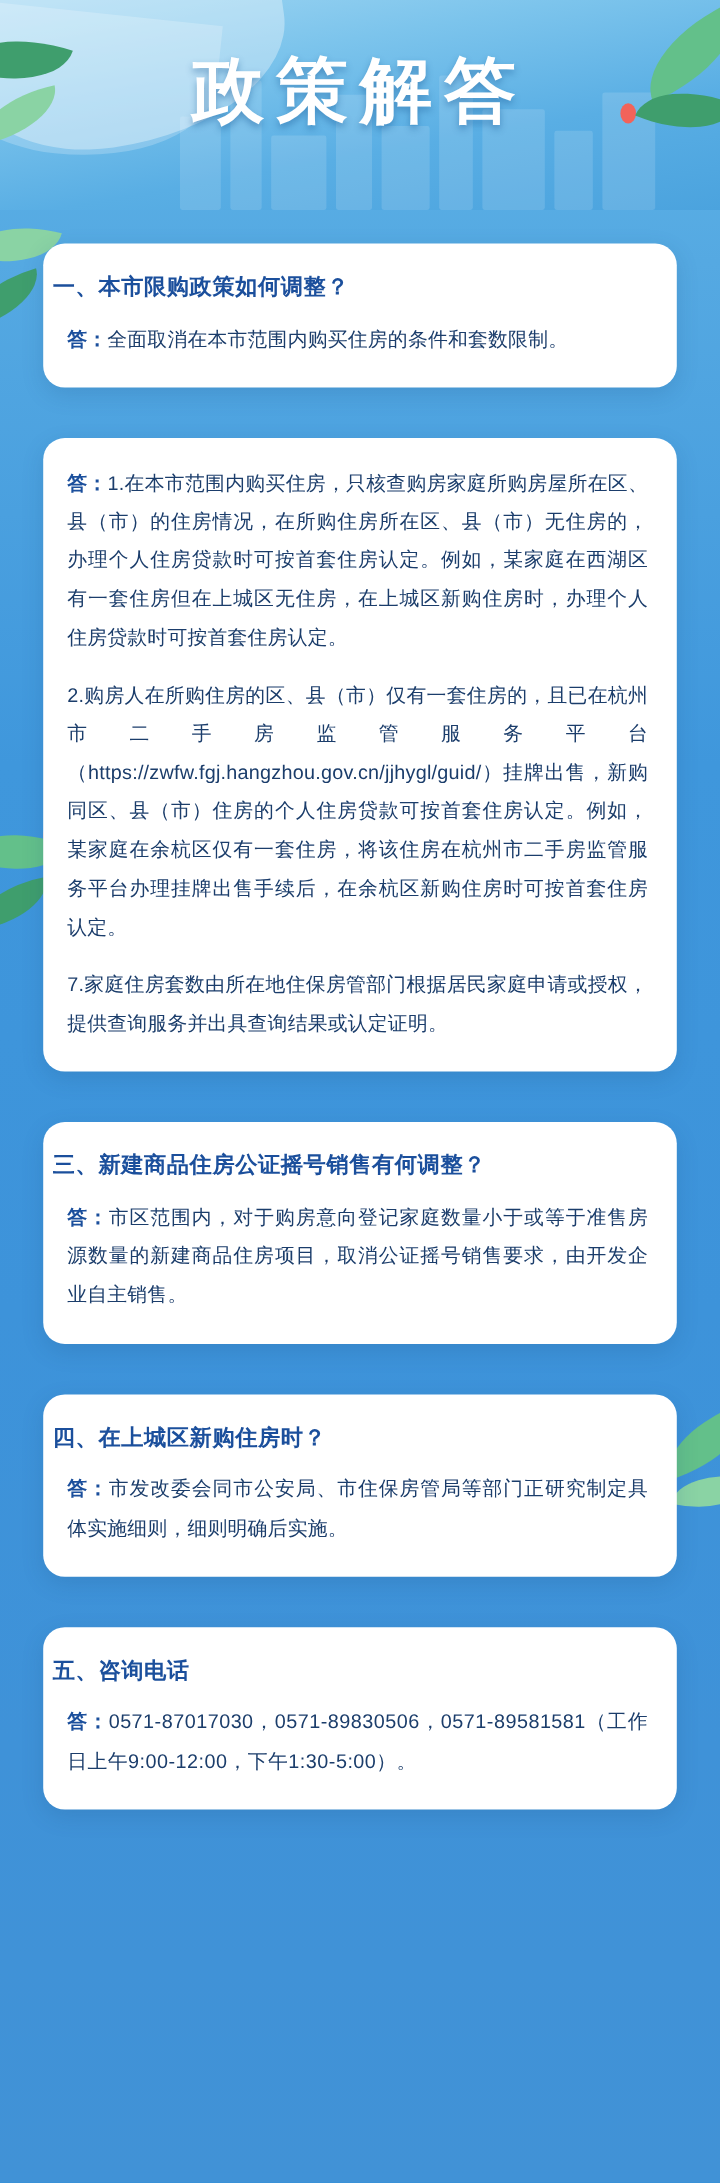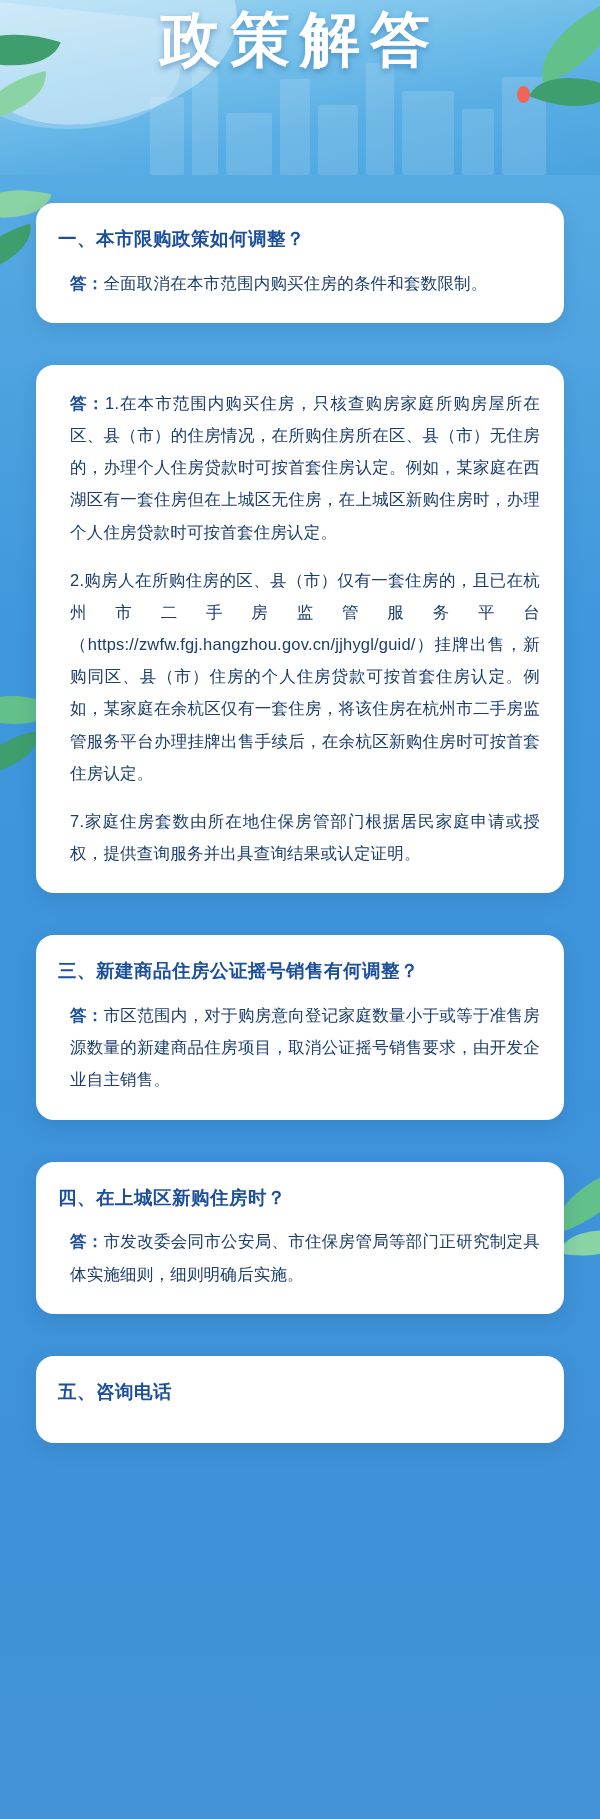--- a/index.html
+++ b/index.html
@@ -64,20 +64,21 @@
   .berry {
     position: absolute;
     width: 13px; height: 17px;
     background: #f2635a;
     border-radius: 50%;
   }
   .title {
     position: relative;
     z-index: 5;
     text-align: center;
+    padding-top: 36px;
     font-family: "Liberation Serif", "DejaVu Serif", serif;
     font-weight: bold;
     font-size: 60px;
     letter-spacing: 10px;
     color: #ffffff;
     text-shadow: 0 3px 6px rgba(26,92,150,.45);
   }
 
   
   .side-leaf {
@@ -88,21 +89,21 @@
 
   
   .cards {
     position: relative;
     z-index: 3;
     padding: 28px 36px 56px 36px;
   }
   .card {
     background: #ffffff;
     border-radius: 18px;
-    padding: 22px 24px 24px 22px;
+    padding: 22px 24px 24px 8px;
     margin-bottom: 42px;
     box-shadow: 0 6px 18px rgba(25,80,130,.18);
   }
   .q {
     font-size: 18.5px;
     font-weight: bold;
     color: #1b4f9c;
     line-height: 1.5;
     margin-bottom: 14px;
     letter-spacing: .5px;
@@ -180,16 +181,17 @@
       <p class="a-block"><span class="a-label">答：</span><span>市区范围内，对于购房意向登记家庭数量小于或等于准售房源数量的新建商品住房项目，取消公证摇号销售要求，由开发企业自主销售。</span></p>
     </div>
 
     <div class="card">
       <div class="q">四、在上城区新购住房时？</div>
       <p class="a-block"><span class="a-label">答：</span><span>市发改委会同市公安局、市住保房管局等部门正研究制定具体实施细则，细则明确后实施。</span></p>
     </div>
 
     <div class="card">
       <div class="q">五、咨询电话</div>
+      <p class="a-block phone-text"><span class="a-label">答：</span><span>0571-87017030，0571-89830506，0571-89581581（工作日上午9:00-12:00，下午1:30-5:00）。</span></p>
     </div>
 
   </div>
 </div>
 
 </body></html>

